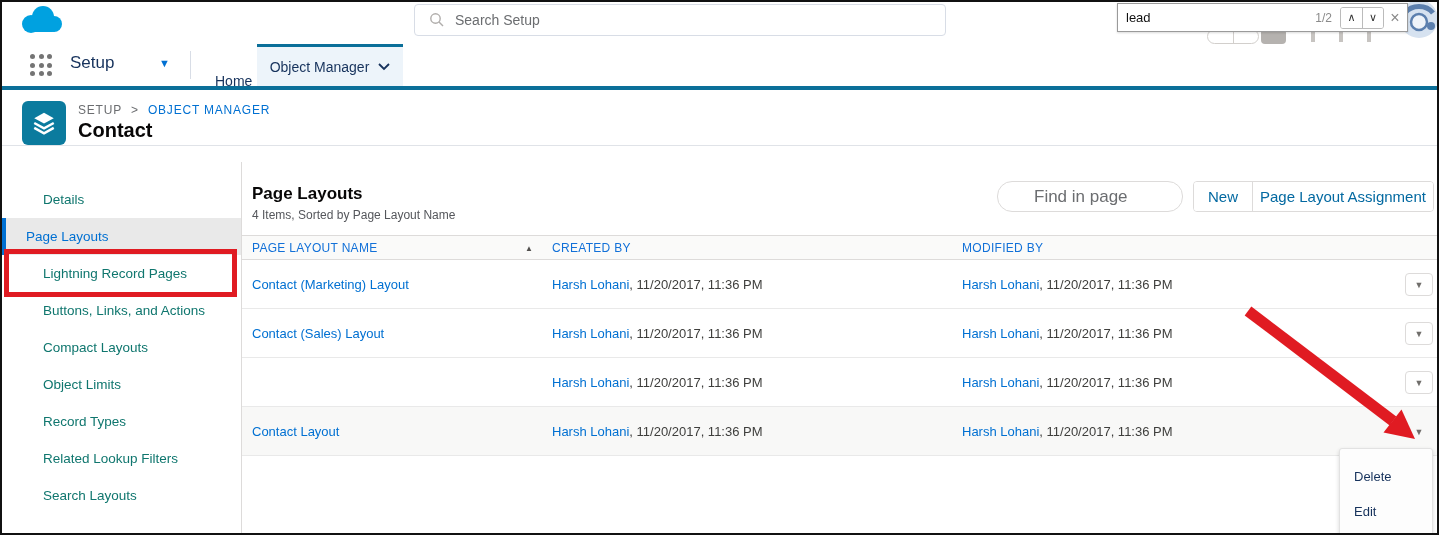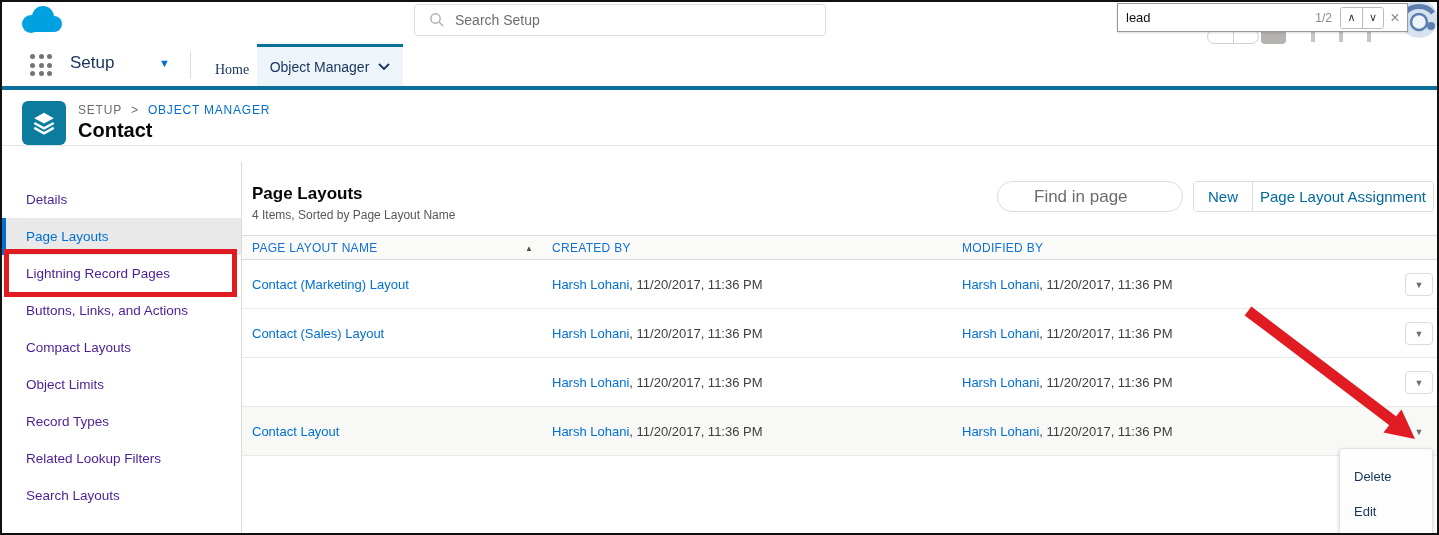--- a/index.html
+++ b/index.html
@@ -3,21 +3,21 @@
 <meta charset="utf-8">
 <style>
   * { margin:0; padding:0; box-sizing:border-box; }
   body { font-family:"Liberation Sans", sans-serif; background:#fff; }
   .frame { position:relative; width:1439px; height:535px; border:2px solid #111;
            background:#fff; overflow:hidden; }
 
   
   .topbar { position:absolute; left:0; top:0; width:100%; height:42px; background:#fff; }
   .cloud-logo { position:absolute; left:16px; top:2px; }
-  .search-setup { position:absolute; left:412px; top:2px; width:412px; height:32px;
+  .search-setup { position:absolute; left:412px; top:2px; width:532px; height:32px;
     border:1px solid #d8dde6; border-radius:4px; background:#fff; display:flex; align-items:center; }
   .search-setup svg { margin-left:14px; }
   .search-setup input { border:0; outline:0; flex:1; margin-left:10px; font-size:14px;
     color:#16325c; font-family:inherit; background:transparent; }
   .search-setup input::placeholder { color:#6b6d70; }
 
   
   .ghost { position:absolute; z-index:2; }
   .ghost-pill { left:1205px; top:27px; width:52px; height:15px; border:1px solid #d2cfcc; border-radius:8px; }
   .ghost-pill::after { content:""; position:absolute; left:50%; top:0; width:1px; height:100%; background:#d2cfcc; }
@@ -43,42 +43,42 @@
 
   
   .navbar { position:absolute; left:0; top:42px; width:100%; height:46px; background:#fff;
     border-bottom:4px solid #0b6f99; }
   .waffle { position:absolute; left:28px; top:10px; width:23px; height:23px;
     display:grid; grid-template-columns:repeat(3,1fr); gap:3px; cursor:pointer; }
   .waffle i { width:5px; height:5px; border-radius:50%; background:#747474; }
   .app-label { position:absolute; left:68px; top:9px; font-size:17px; color:#16325c; cursor:pointer; }
   .app-caret { position:absolute; left:157px; top:13px; font-size:11px; color:#0070d2; cursor:pointer; }
   .nav-divider { position:absolute; left:188px; top:7px; width:1px; height:28px; background:#d8dde6; }
-  .tab-home { position:absolute; left:199px; top:5px; height:42px; padding:0 14px; display:flex;
-    align-items:center; font-size:14px; color:#16325c; cursor:pointer;font-family:Liberation Serif, serif; }
+  .tab-home { position:absolute; left:199px; top:16px; height:42px; padding:0 14px; display:flex;
+    align-items:center; font-size:14px; color:#16325c; cursor:pointer; }
   .tab-objmgr { position:absolute; left:255px; top:0; width:146px; height:42px; background:#edf4fa;
     border-top:3px solid #0b6f99; display:flex; align-items:center; justify-content:center; gap:9px;
     font-size:14px; color:#16325c; cursor:pointer; }
 
   
   .crumbband { position:absolute; left:0; top:88px; width:100%; height:56px; background:#fff;
     border-bottom:1px solid #e0e3e8; }
   .obj-icon { position:absolute; left:20px; top:11px; width:44px; height:44px; border-radius:6px;
     background:#0b7b9e; display:flex; align-items:center; justify-content:center; }
   .crumbs { position:absolute; left:76px; top:13px; font-size:12px; letter-spacing:.8px; }
   .crumb-setup { color:#6b6d70; cursor:pointer; }
   .crumb-sep { color:#6b6d70; margin:0 5px; }
   .crumb-objmgr { color:#0070d2; cursor:pointer; }
   .obj-title { position:absolute; left:76px; top:29px; font-size:20px; font-weight:bold; color:#080707; }
 
   
   .sidebar { position:absolute; left:0; top:160px; width:240px; height:375px; background:#fff;
     border-right:1px solid #dddbda; padding-top:19px; }
-  .side-item { height:37px; display:flex; align-items:center; padding-left:24px; font-size:13.5px;
-    color:#4c1d95; cursor:pointer; }
+  .side-item { height:37px; display:flex; align-items:center; padding-left:41px; font-size:13.5px;
+    color:#0f766e; cursor:pointer; }
   .side-item.active { background:#e9e9e9; color:#0070d2; border-left:4px solid #0070d2; padding-left:20px; }
   .red-box { position:absolute; left:2px; top:247px; width:233px; height:48px;
     border:5px solid #e01b22; z-index:30; pointer-events:none; }
 
   
   .main { position:absolute; left:240px; top:160px; width:1199px; height:375px; background:#fff; }
   .main-title { position:absolute; left:10px; top:22px; font-size:17px; font-weight:bold; color:#080707; }
   .main-sub { position:absolute; left:10px; top:46px; font-size:12px; color:#54565b; }
   .find-page { position:absolute; left:755px; top:19px; width:186px; height:31px;
     border:1px solid #dddbda; border-radius:15px; background:#fff; display:flex; align-items:center; }

